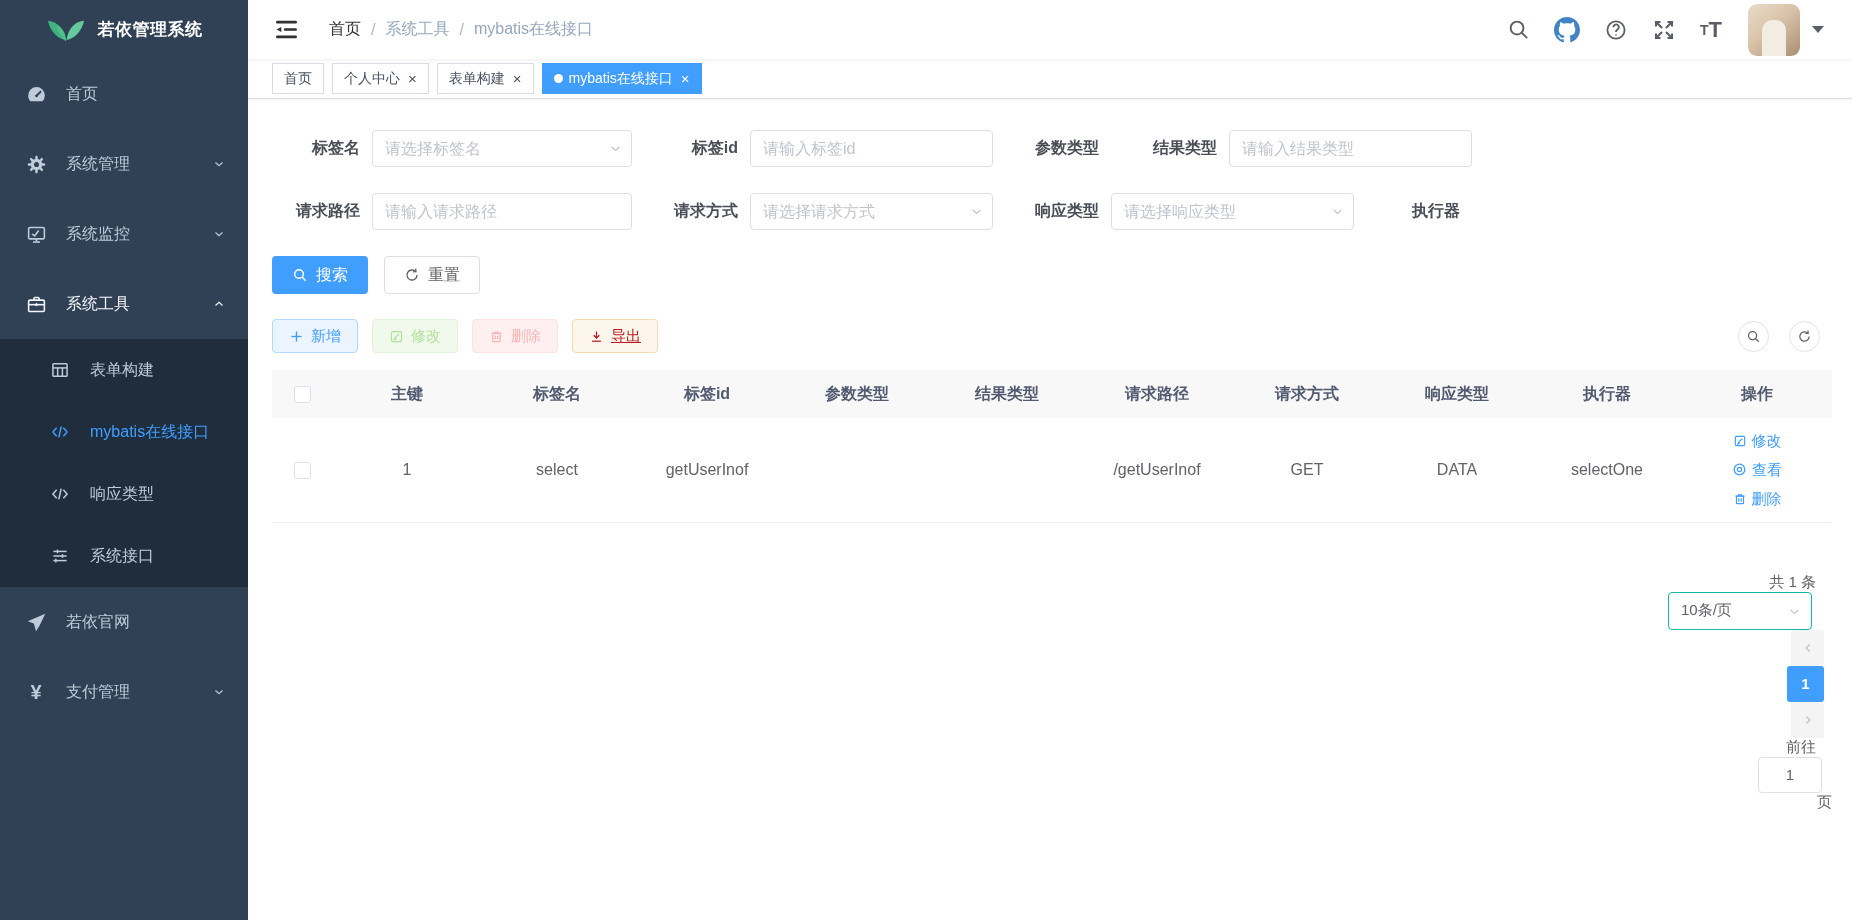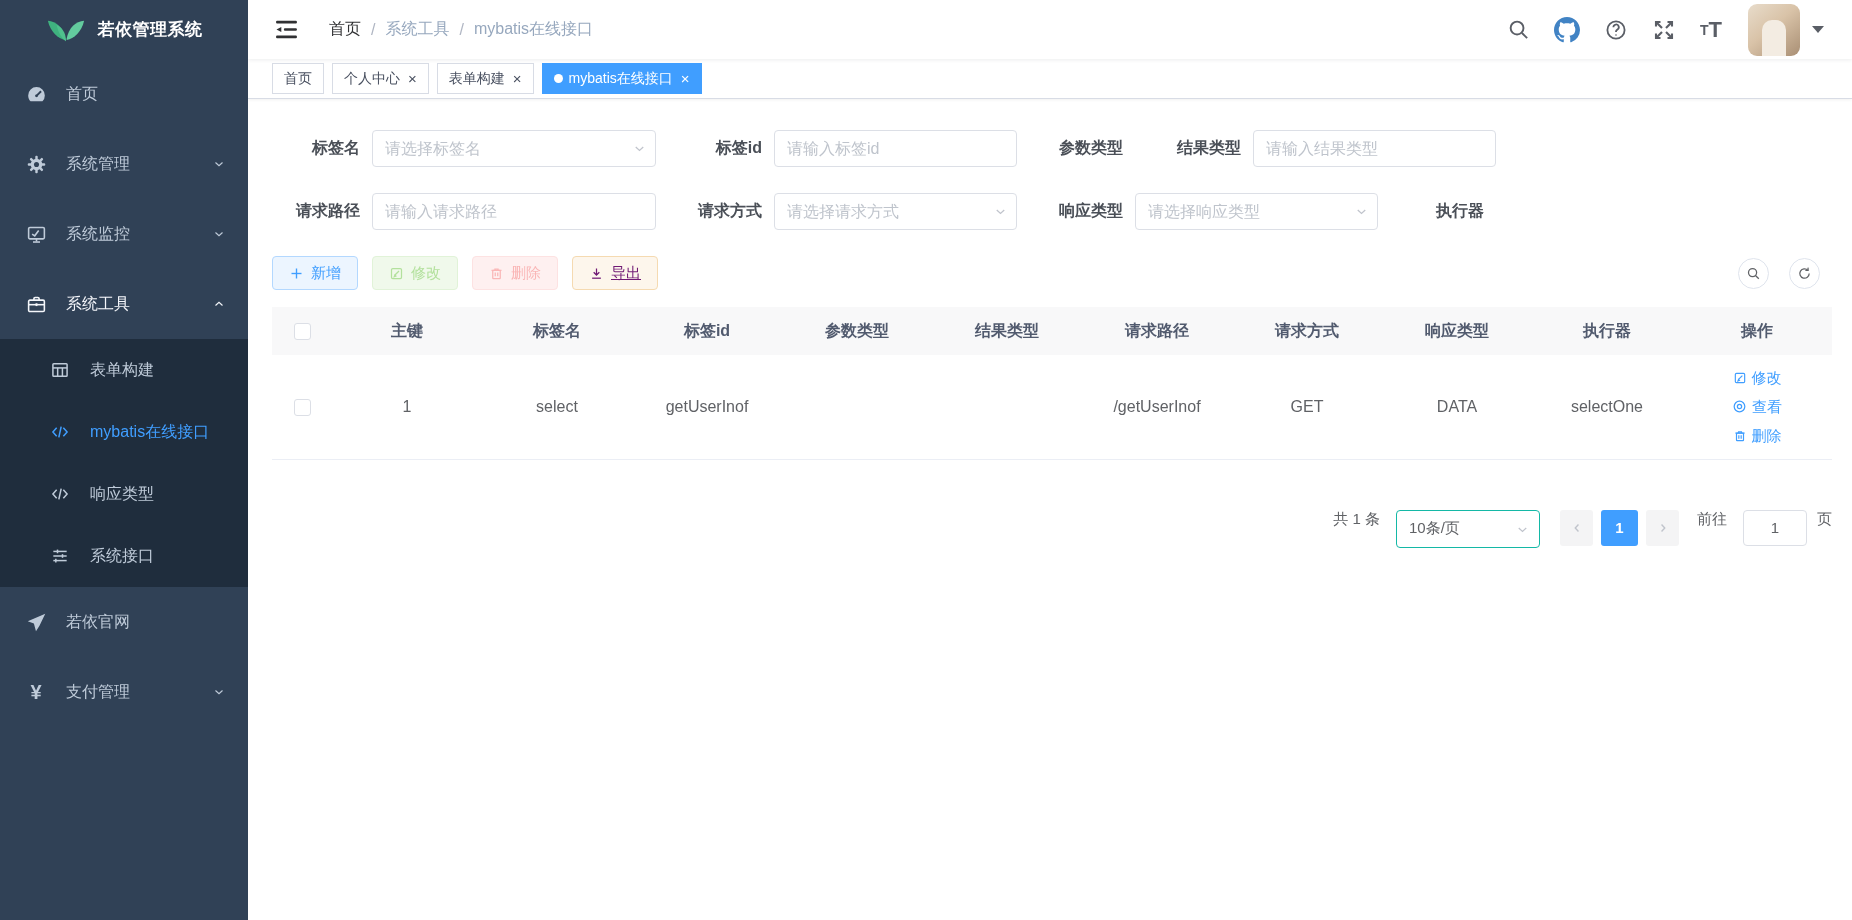--- a/index.html
+++ b/index.html
@@ -44,50 +44,50 @@
   .tab .close { font-size: 15px; line-height: 1; margin-left: 2px; }
 
   
   .content { padding: 31px 20px 0 24px; background: #fff; }
 
   .filter-row { display: flex; margin-bottom: 26px; }
   .filter-item { display: flex; align-items: center; margin-right: 18px; }
   .filter-label { width: 100px; padding-right: 12px; text-align: right; font-size: 16px; font-weight: 700; color: #4a4f57; white-space: nowrap; }
   .field { position: relative; }
   .field input { width: 243px; height: 37px; border: 1px solid #dcdfe6; border-radius: 4px; padding: 0 12px; font-size: 16px; color: #606266; font-family: inherit; outline: none; background: #fff; }
-  .field.wide input { width: 284px; }
+  .field.wide input { width: 260px; }
   .field.select input { padding-right: 32px; }
   .field input::placeholder { color: #bfc4cc; }
   .field .chev { position: absolute; right: 9px; top: 11px; pointer-events: none; }
 
   .search-row { display: flex; margin-top: 24px; gap: 16px; }
   .btn { display: flex; align-items: center; justify-content: center; gap: 8px; height: 38px; padding: 0 19px; font-size: 16px; border-radius: 4px; cursor: pointer; border: 1px solid transparent; font-family: inherit; }
   .btn-primary { background: #409eff; color: #fff; }
   .btn-default { background: #fff; color: #606266; border-color: #dcdfe6; }
 
   .toolbar { display: flex; align-items: center; margin-top: 25px; gap: 14px; }
   .btn-plain { height: 34px; padding: 0 16px; font-size: 15px; gap: 7px; }
   .btn-add { background: #ecf5ff; border-color: #b3d8ff; color: #409eff; }
   .btn-edit { background: #f0f9eb; border-color: #e1f3d8; color: #b3e19d; cursor: not-allowed; }
   .btn-del { background: #fef0f0; border-color: #fde2e2; color: #fab6b6; cursor: not-allowed; }
-  .btn-export { background: #fdf6ec; border-color: #f5dab1; color: #701a75; text-decoration: underline; }
+  .btn-export { background: #fdf6ec; border-color: #f5dab1; color: #b91c1c; text-decoration: underline; }
   .toolbar-right { margin-left: auto; display: flex; gap: 20px; padding-right: 12px; }
   .circle-btn { width: 31px; height: 31px; border-radius: 50%; border: 1px solid #dfe4ed; background: #fff; display: flex; align-items: center; justify-content: center; color: #606266; cursor: pointer; }
 
   
   .table-wrap { margin-top: 17px; }
   table { width: 100%; border-collapse: collapse; table-layout: fixed; }
   thead th { background: #f8f8f9; color: #515a6e; font-size: 16px; font-weight: 700; height: 48px; text-align: center; }
   tbody td { height: 104px; text-align: center; font-size: 16px; color: #606266; border-bottom: 1px solid #ebeef5; }
   .checkbox { display: inline-block; width: 17px; height: 17px; border: 1px solid #dcdfe6; border-radius: 3px; background: #fff; cursor: pointer; vertical-align: middle; }
   .ops { display: flex; flex-direction: column; align-items: center; gap: 4px; }
   .op-link { display: flex; align-items: center; gap: 5px; color: #409eff; font-size: 15px; line-height: 25px; cursor: pointer; }
 
   
-  .pagination { display: flex; align-items: flex-start; justify-content: flex-end; margin-top: 50px; padding-right: 0; font-size: 15px; color: #606266; }
+  .pagination { display: flex; align-items: flex-end; justify-content: flex-end; margin-top: 50px; padding-right: 0; font-size: 15px; color: #606266; flex-direction: column; }
   .pg-total { margin-right: 16px; }
   .pg-size { position: relative; width: 144px; height: 38px; border: 1px solid #14b8a6; border-radius: 4px; display: flex; align-items: center; padding: 0 12px; margin-right: 20px; cursor: pointer; }
   .pg-size .chev { position: absolute; right: 9px; top: 11px; }
   .pg-btn { width: 33px; height: 36px; border: none; border-radius: 3px; background: #f4f4f5; color: #c0c4cc; display: flex; align-items: center; justify-content: center; margin-right: 8px; cursor: pointer; font-family: inherit; }
   .pg-btn.page { width: 37px; background: #409eff; color: #fff; font-size: 15px; font-weight: 700; }
   .pg-goto-label { margin: 0 16px 0 10px; }
   .pg-goto { width: 64px; height: 36px; border: 1px solid #dcdfe6; border-radius: 4px; text-align: center; font-size: 15px; color: #606266; margin-right: 10px; outline: none; font-family: inherit; }
 </style>
 </head>
 <body>
@@ -367,20 +367,40 @@
                 <polyline points="6 9.5 12 15 18 9.5"></polyline>
               </svg>
           </span>
         </span>
       </div>
       <div class="filter-item">
         <span class="filter-label">执行器</span>
       </div>
     </div>
 
+    <div class="search-row">
+      <button class="btn btn-primary">
+        <span>
+          <svg width="16" height="16" viewBox="0 0 24 24" fill="none" stroke="#fff" stroke-width="2.2">
+              <circle cx="10.5" cy="10.5" r="6.5"></circle>
+              <line x1="15.5" y1="15.5" x2="20.5" y2="20.5"></line>
+            </svg>
+        </span>
+        <span>搜索</span>
+      </button>
+      <button class="btn btn-default">
+        <span>
+          <svg width="16" height="16" viewBox="0 0 24 24" fill="none" stroke="#606266" stroke-width="2">
+              <path d="M19.5 12a7.5 7.5 0 1 1-2.1-5.2"></path>
+              <polyline points="17.6 2.6 17.8 7 13.4 7.2"></polyline>
+            </svg>
+        </span>
+        <span>重置</span>
+      </button>
+    </div>
 
     <div class="toolbar">
       <button class="btn btn-plain btn-add">
         <span>
           <svg width="15" height="15" viewBox="0 0 24 24" fill="none" stroke="currentColor" stroke-width="2.2">
               <line x1="12" y1="4" x2="12" y2="20"></line>
               <line x1="4" y1="12" x2="20" y2="12"></line>
             </svg>
         </span>
         <span>新增</span>

